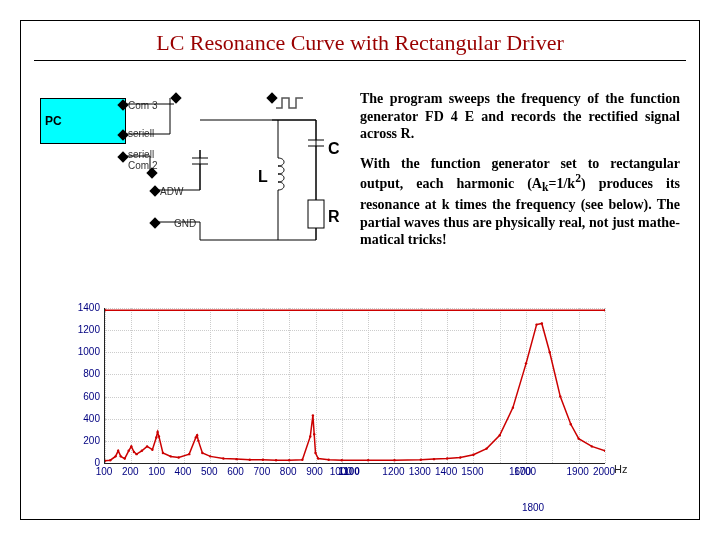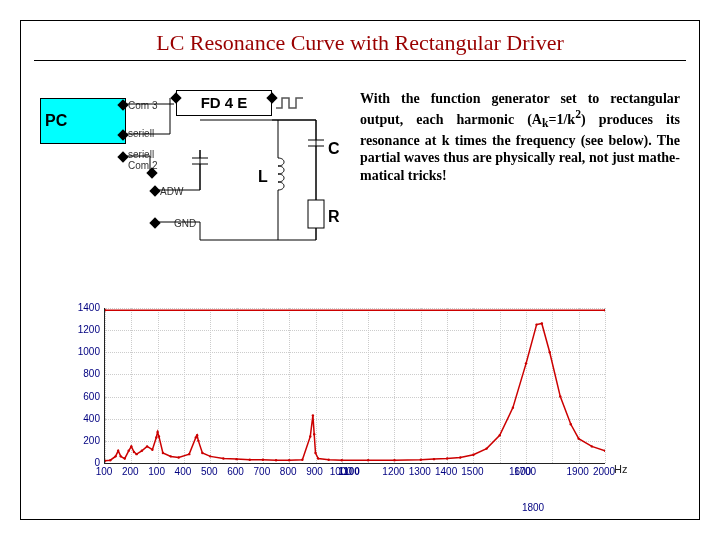--- a/index.html
+++ b/index.html
@@ -40,21 +40,21 @@
   }
   .block {
     position: absolute;
     border: 1px solid #000;
     background: #00ffff;
     display: flex;
     align-items: center;
     padding-left: 4px;
     font-family: Arial, sans-serif;
     font-weight: bold;
-    font-size: 16px;
+    font-size: 12px;
   }
   .pc { left: 0; top: 8px; width: 80px; height: 44px; }
   .unimess { left: 0; top: 80px; width: 110px; height: 44px; font-size: 15px; }
   .fd4e {
     position: absolute;
     left: 136px; top: 0px;
     width: 94px; height: 24px;
     border: 1px solid #000;
     background: #fff;
     font-family: Arial, sans-serif;
@@ -153,21 +153,20 @@
 </style>
 </head>
 <body>
 
 <div class="outer-frame"></div>
 <div class="title">LC Resonance Curve with Rectangular Driver</div>
 <div class="title-underline"></div>
 
 <div class="schematic">
   <div class="block pc">PC</div>
-  <div class="fd4e">FD 4 E</div>
   <svg class="square-wave" viewBox="0 0 28 14">
     <path d="M0 12 H6 V2 H13 V12 H20 V2 H27" stroke="#555" stroke-width="1.5" fill="none"></path>
   </svg>
 
   <span class="small-label" style="left:88px; top:10px">Com 3</span>
   <span class="small-label" style="left:88px; top:38px">seriell</span>
   <span class="small-label" style="left:88px; top:59px">seriell</span>
   <span class="small-label" style="left:88px; top:70px">Com 2</span>
   <span class="small-label" style="left:120px; top:96px">ADW</span>
   <span class="small-label" style="left:134px; top:128px">GND</span>
@@ -199,20 +198,21 @@
   <div class="diamond" style="left:79px; top:41px"></div>
   <div class="diamond" style="left:79px; top:63px"></div>
   <div class="diamond" style="left:108px; top:79px"></div>
   <div class="diamond" style="left:111px; top:97px"></div>
   <div class="diamond" style="left:111px; top:129px"></div>
   <div class="diamond" style="left:132px; top:4px"></div>
   <div class="diamond" style="left:228px; top:4px"></div>
 </div>
 
 <div class="paragraph">
+  <p>The program sweeps the frequency of the function generator FD 4 E and records the rectified signal across R.</p>
   <p>
     <span>With the function generator set to rectan­gular output, each harmonic (A</span><sub>k</sub><span>=1/k</span><sup>2</sup><span>) produces its resonance at k times the frequency (see below). The partial waves thus are physically real, not just mathe­ma­tical tricks!</span>
   </p>
 </div>
 
 <div class="chart">
   <div id="yticks">
       <div class="ytick" style="top: 157px;">0</div>
       <div class="ytick" style="top: 134.857px;">200</div>
       <div class="ytick" style="top: 112.714px;">400</div>

